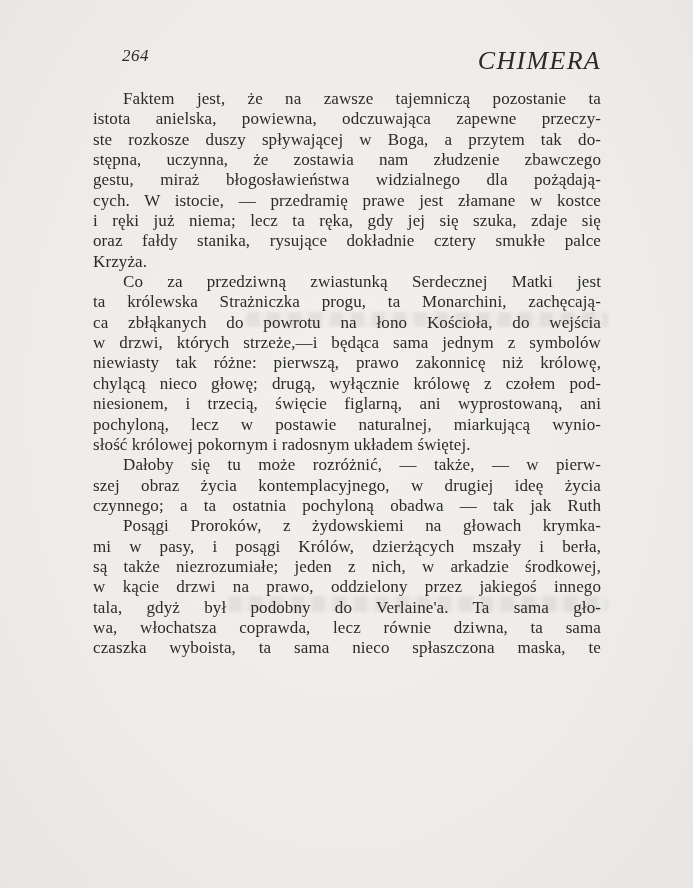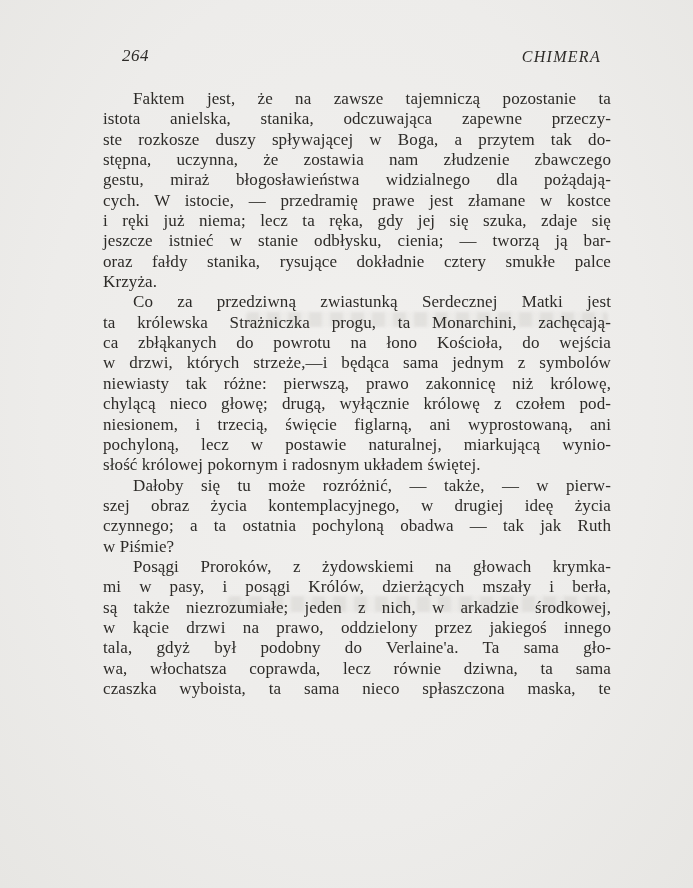--- a/index.html
+++ b/index.html
@@ -24,36 +24,36 @@
     background: radial-gradient(ellipse at 50% 45%, #f1f0ee 0%, var(--paper) 62%, #e7e6e3 100%);
     color: var(--ink);
   }
   .running-head {
     position: absolute;
     left: 93px;
     top: 46px;
     width: 508px;
     display: flex;
     justify-content: space-between;
-    align-items: flex-end;
+    align-items: flex-start;
   }
   .pagenum {
     margin-left: 29px;
     font-style: italic;
     font-size: 17px;
     letter-spacing: 0.5px;
   }
   .journal {
     font-style: italic;
-    font-size: 16px;
+    font-size: 26px;
     letter-spacing: 1.3px;
   }
   .text-block {
     position: absolute;
-    left: 103px;
+    left: 93px;
     top: 89px;
     width: 508px;
     font-size: 17px;
     line-height: 20.35px;
     letter-spacing: 0.1px;
   }
   .paragraph { margin: 0; }
   .line {
     text-align: justify;
     text-align-last: justify;
@@ -83,46 +83,44 @@
   <div class="ghost ghost-2"></div>
 
   <header class="running-head">
     <span class="pagenum">264</span>
     <span class="journal">CHIMERA</span>
   </header>
 
   <main class="text-block">
       <div class="paragraph">
         <div class="line first">Faktem jest, że na zawsze tajemniczą pozostanie ta</div>
-        <div class="line">istota anielska, stanika, odczuwająca zapewne przeczy-</div>
+        <div class="line">istota anielska, powiewna, odczuwająca zapewne przeczy-</div>
         <div class="line">ste rozkosze duszy spływającej w Boga, a przytem tak do-</div>
         <div class="line">stępna, uczynna, że zostawia nam złudzenie zbawczego</div>
         <div class="line">gestu, miraż błogosławieństwa widzialnego dla pożądają-</div>
         <div class="line">cych. W istocie, — przedramię prawe jest złamane w kostce</div>
         <div class="line">i ręki już niema; lecz ta ręka, gdy jej się szuka, zdaje się</div>
-        <div class="line">jeszcze istnieć w stanie odbłysku, cienia; — tworzą ją bar-</div>
         <div class="line">oraz fałdy stanika, rysujące dokładnie cztery smukłe palce</div>
         <div class="line last">Krzyża.</div>
       </div>
       <div class="paragraph">
         <div class="line first">Co za przedziwną zwiastunką Serdecznej Matki jest</div>
         <div class="line">ta królewska Strażniczka progu, ta Monarchini, zachęcają-</div>
         <div class="line">ca zbłąkanych do powrotu na łono Kościoła, do wejścia</div>
         <div class="line">w drzwi, których strzeże,—i będąca sama jednym z symbolów</div>
         <div class="line">niewiasty tak różne: pierwszą, prawo zakonnicę niż królowę,</div>
         <div class="line">chylącą nieco głowę; drugą, wyłącznie królowę z czołem pod-</div>
         <div class="line">niesionem, i trzecią, święcie figlarną, ani wyprostowaną, ani</div>
         <div class="line">pochyloną, lecz w postawie naturalnej, miarkującą wynio-</div>
         <div class="line last">słość królowej pokornym i radosnym układem świętej.</div>
       </div>
       <div class="paragraph">
         <div class="line first">Dałoby się tu może rozróżnić, — także, — w pierw-</div>
         <div class="line">szej obraz życia kontemplacyjnego, w drugiej ideę życia</div>
         <div class="line">czynnego; a ta ostatnia pochyloną obadwa — tak jak Ruth</div>
-        <div class="line last">w Piśmie?</div>
       </div>
       <div class="paragraph">
         <div class="line first">Posągi Proroków, z żydowskiemi na głowach krymka-</div>
         <div class="line">mi w pasy, i posągi Królów, dzierżących mszały i berła,</div>
         <div class="line">są także niezrozumiałe; jeden z nich, w arkadzie środkowej,</div>
         <div class="line">w kącie drzwi na prawo, oddzielony przez jakiegoś innego</div>
         <div class="line">tala, gdyż był podobny do Verlaine'a. Ta sama gło-</div>
         <div class="line">wa, włochatsza coprawda, lecz równie dziwna, ta sama</div>
         <div class="line">czaszka wyboista, ta sama nieco spłaszczona maska, te</div>
       </div>

